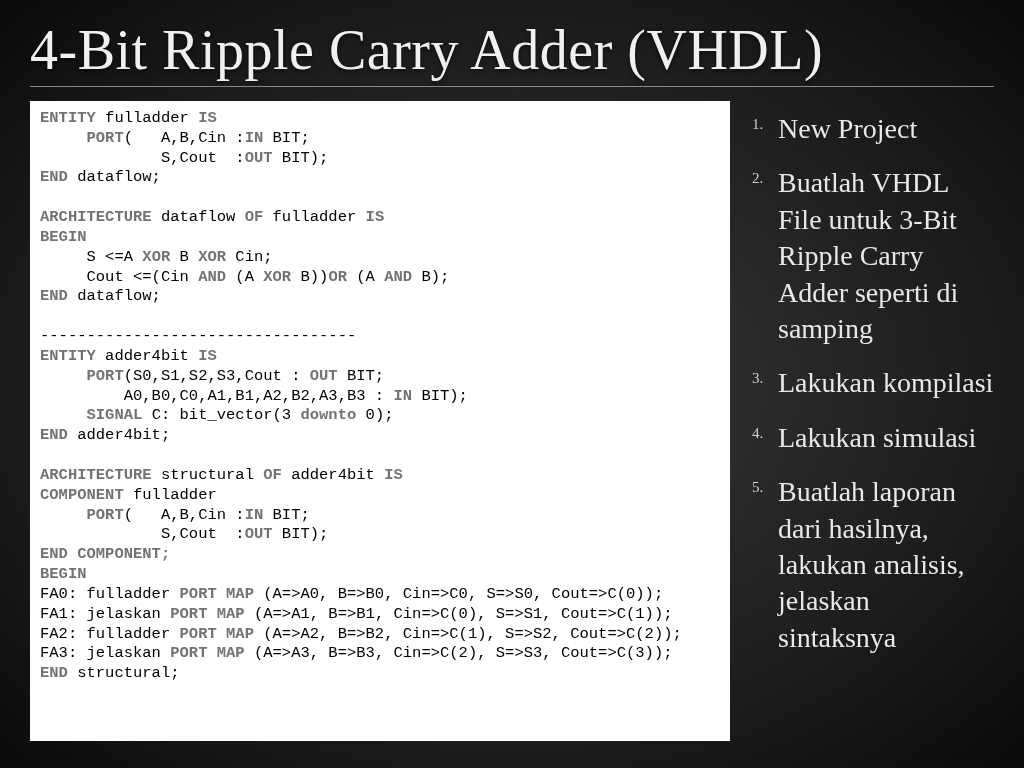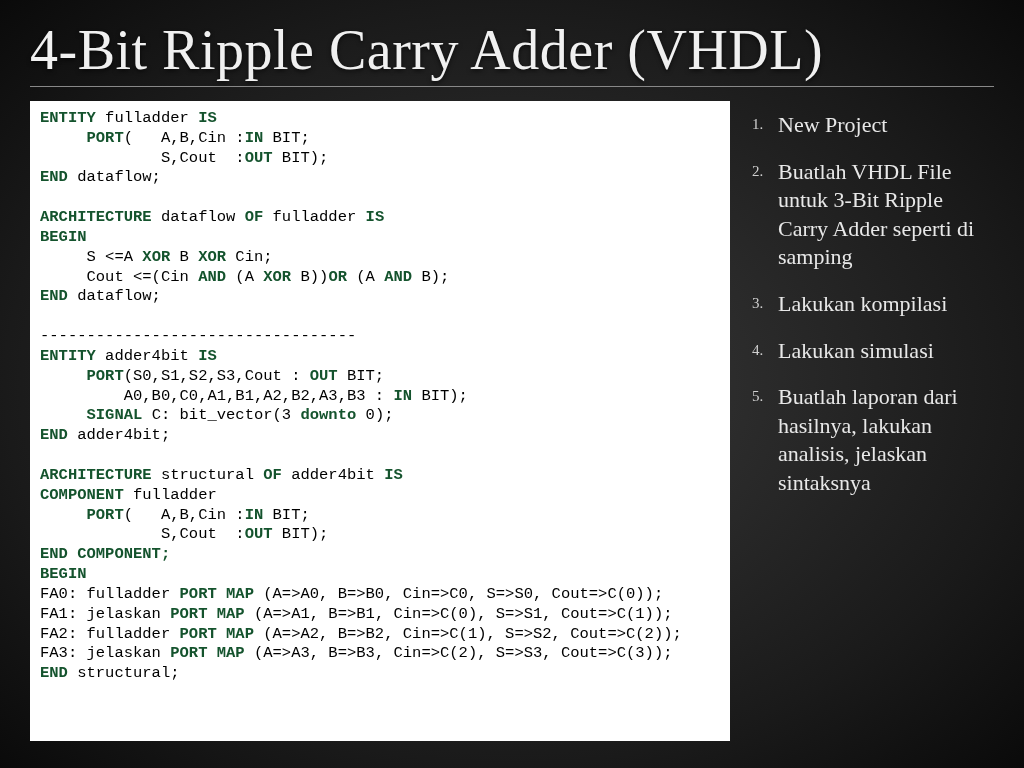--- a/index.html
+++ b/index.html
@@ -36,32 +36,32 @@
     width: 700px;
     height: 640px;
     padding: 8px 10px;
     font-family: "Courier New", monospace;
     font-size: 15.5px;
     line-height: 1.28;
     color: #000;
     overflow: hidden;
     white-space: pre;
   }
-  .code-panel .kw { color: #14532d; font-weight: bold; }
+  .code-panel .kw { color: #737373; font-weight: bold; }
   .steps {
     flex: 1;
     padding-top: 10px;
   }
   .steps ol {
     list-style: none;
     counter-reset: step;
   }
   .steps li {
     counter-increment: step;
-    font-size: 22px;
+    font-size: 28px;
     line-height: 1.3;
     margin-bottom: 18px;
     padding-left: 26px;
     position: relative;
     color: #e8e8e8;
   }
   .steps li::before {
     content: counter(step) ".";
     position: absolute;
     left: 0;

